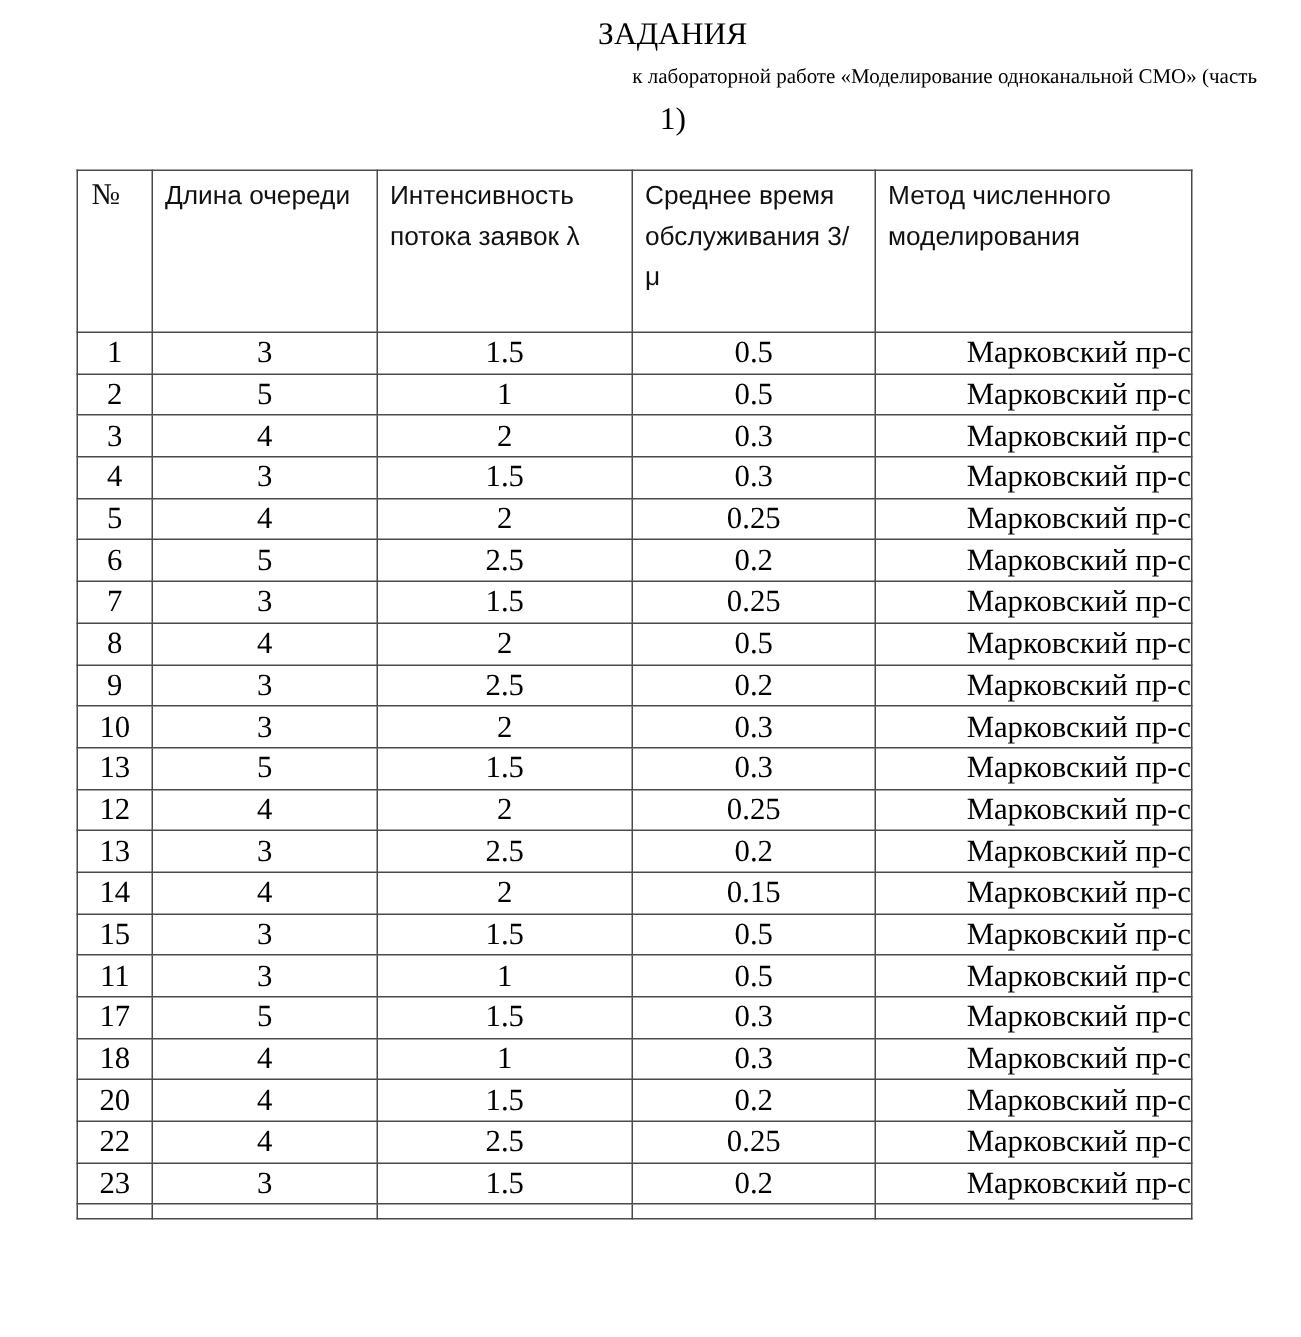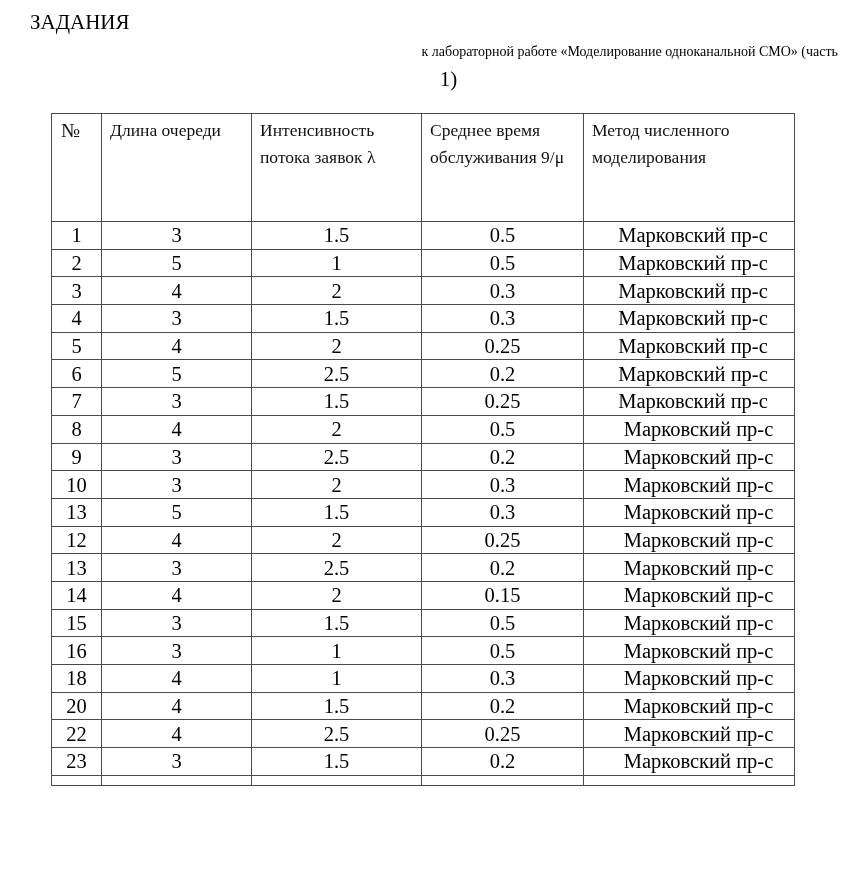--- a/index.html
+++ b/index.html
@@ -13,21 +13,21 @@
       overflow: hidden;
       position: relative;
       font-family: "Liberation Serif", "DejaVu Serif", serif;
       color: #000000;
     }
     .title {
       position: absolute;
       left: 0;
       top: 9px;
       width: 867px;
-      text-align: left;
+      text-align: center;
       font-size: 21px;
       line-height: 26px;
       padding-left: 30px;
       box-sizing: border-box;
     }
     .subtitle {
       position: absolute;
       left: 128px;
       top: 38px;
       width: 710px;
@@ -60,38 +60,38 @@
       padding: 0;
       box-sizing: border-box;
     }
     table.tasks thead th {
       font-weight: normal;
       text-align: left;
       vertical-align: top;
       height: 108px;
       padding: 3px 8px 0 8px;
       line-height: 27px;
-      font-family: Liberation Serif, serif;
+      font-family: Liberation Sans, sans-serif;
       font-size: 17.5px;
       color: #111111;
     }
     table.tasks thead th.col-num {
       padding-left: 9px;
       font-family: "Liberation Serif", serif;
       font-size: 20px;
     }
     table.tasks tbody td {
       height: 27.7px;
       line-height: 26px;
       text-align: center;
       vertical-align: middle;
       font-size: 20.5px;
     }
     table.tasks tbody td.method {
-      text-align: center;
+      text-align: right;
       padding-left: 8px;
     }
     table.tasks tbody tr.shifted td.method {
       padding-left: 19px;
     }
     table.tasks tbody tr.partial td {
       height: 10px;
     }
   </style>
 </head>
@@ -107,21 +107,21 @@
     <col style="width:150px">
     <col style="width:170px">
     <col style="width:162px">
     <col style="width:211px">
   </colgroup>
   <thead>
     <tr>
       <th class="col-num">№</th>
       <th>Длина очереди</th>
       <th>Интенсивность потока заявок λ</th>
-      <th>Среднее время обслуживания 9/μ</th>
+      <th>Среднее время обслуживания 3/μ</th>
       <th>Метод численного моделирования</th>
     </tr>
   </thead>
   <tbody id="tbody">
     <tr>
         <td>1</td>
         <td>3</td>
         <td>1.5</td>
         <td>0.5</td>
         <td class="method">Марковский пр-с</td>
@@ -218,24 +218,31 @@
         <td class="method">Марковский пр-с</td>
       </tr>
     <tr class="shifted">
         <td>15</td>
         <td>3</td>
         <td>1.5</td>
         <td>0.5</td>
         <td class="method">Марковский пр-с</td>
       </tr>
     <tr class="shifted">
-        <td>16</td>
-        <td>3</td>
-        <td>1</td>
-        <td>0.5</td>
+        <td>11</td>
+        <td>3</td>
+        <td>1</td>
+        <td>0.5</td>
+        <td class="method">Марковский пр-с</td>
+      </tr>
+    <tr class="shifted">
+        <td>17</td>
+        <td>5</td>
+        <td>1.5</td>
+        <td>0.3</td>
         <td class="method">Марковский пр-с</td>
       </tr>
     <tr class="shifted">
         <td>18</td>
         <td>4</td>
         <td>1</td>
         <td>0.3</td>
         <td class="method">Марковский пр-с</td>
       </tr>
     <tr class="shifted">

